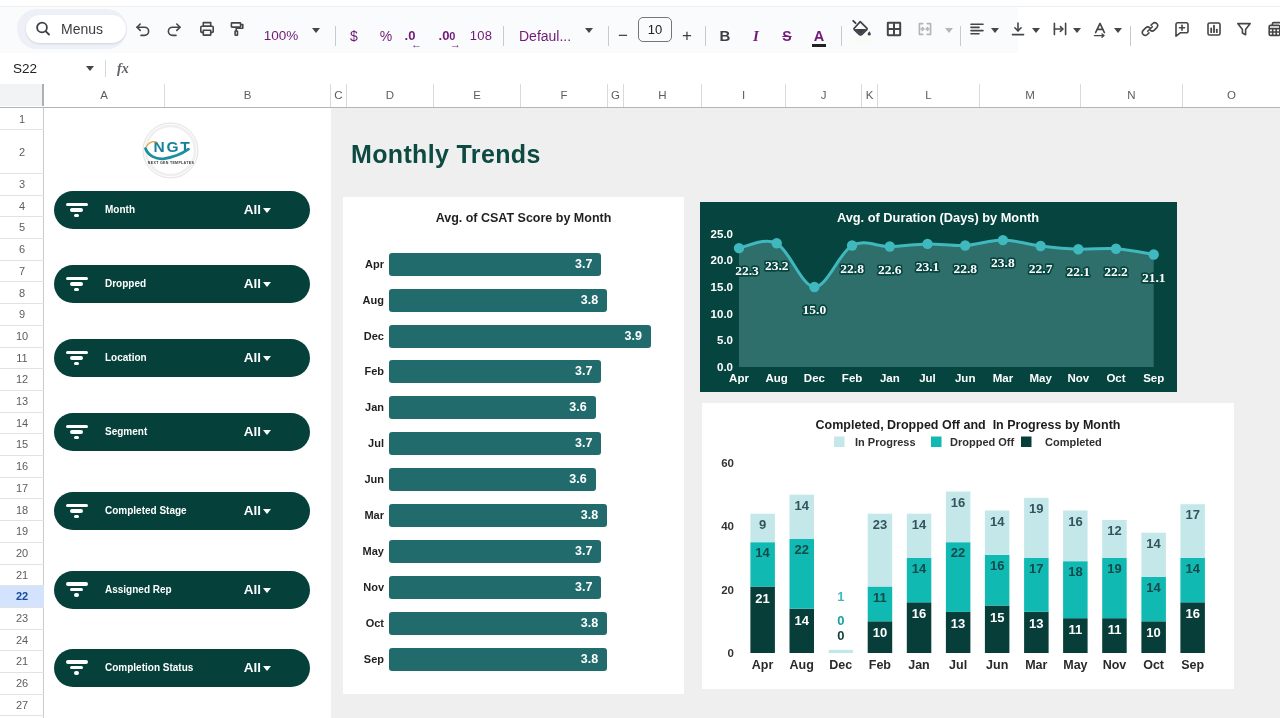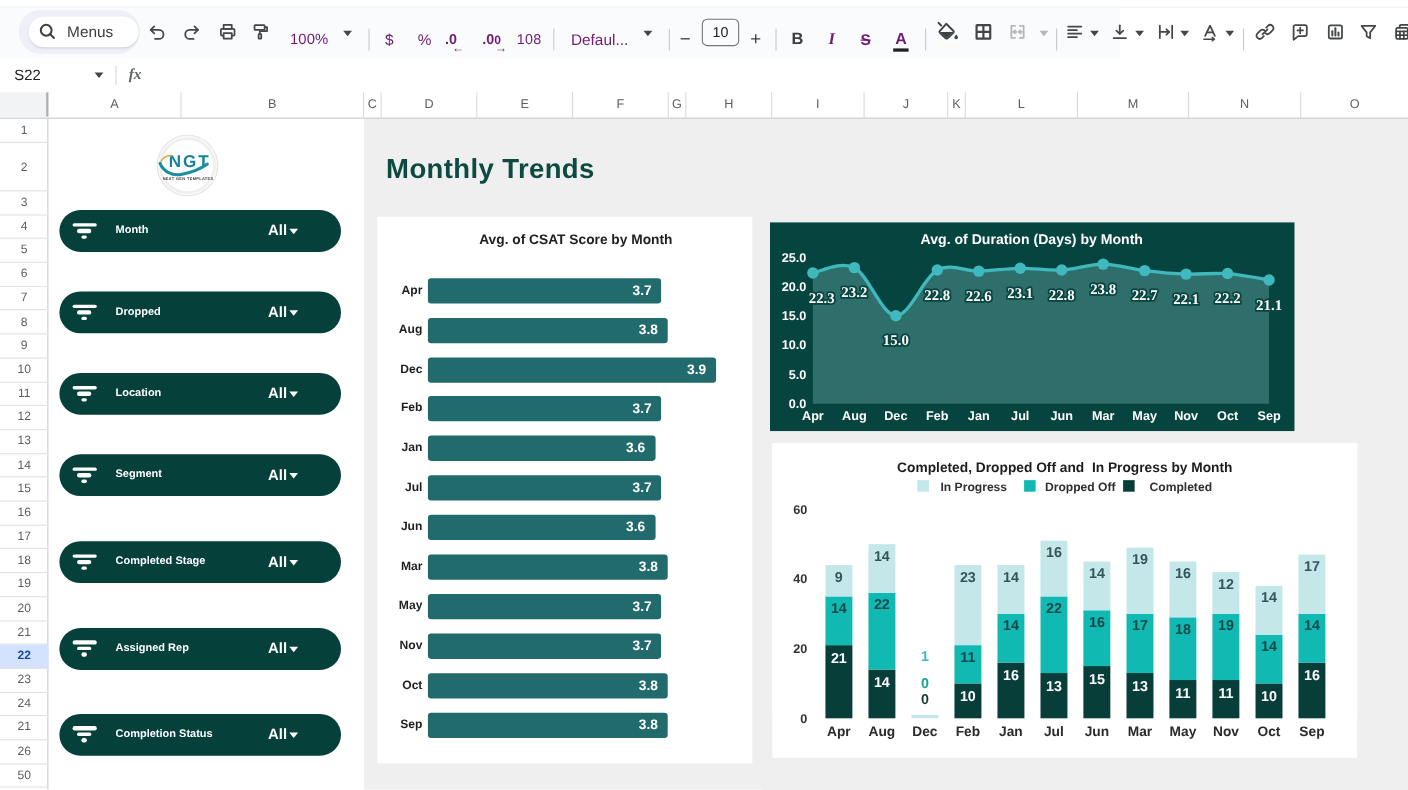--- a/index.html
+++ b/index.html
@@ -195,21 +195,21 @@
 <div class="rowh" style="top:369.8px;height:21.7px;line-height:21.7px">17</div>
 <div class="rowh" style="top:391.5px;height:21.7px;line-height:21.7px">18</div>
 <div class="rowh" style="top:413.2px;height:21.7px;line-height:21.7px">19</div>
 <div class="rowh" style="top:434.9px;height:21.7px;line-height:21.7px">20</div>
 <div class="rowh" style="top:456.6px;height:21.7px;line-height:21.7px">21</div>
 <div class="rowh" style="top:478.3px;height:21.7px;line-height:21.7px;background:#d3e3fd;color:#16489c;font-weight:bold">22</div>
 <div class="rowh" style="top:500.0px;height:21.7px;line-height:21.7px">23</div>
 <div class="rowh" style="top:521.7px;height:21.7px;line-height:21.7px">24</div>
 <div class="rowh" style="top:543.4px;height:21.7px;line-height:21.7px">21</div>
 <div class="rowh" style="top:565.1px;height:21.7px;line-height:21.7px">26</div>
-<div class="rowh" style="top:586.8px;height:21.7px;line-height:21.7px">50</div>
+<div class="rowh" style="top:586.8px;height:21.7px;line-height:21.7px">27</div>
 </div>
 
   <div class="a" style="left:45px;top:0;width:286px;height:610px;background:#fff"></div>
   <div class="a" style="left:331px;top:0;width:949px;height:610px;background:#efefef"></div>
 
   <div class="a" style="left:351px;top:32px;font-size:25px;font-weight:bold;color:#0c4a42;letter-spacing:.35px">Monthly Trends</div>
 
   <div class="a" id="sidebar" style="left:0;top:0;width:331px;height:610px">
 <svg class="a" style="left:141px;top:14px" width="60" height="58" viewBox="0 0 60 58">
 <circle cx="29.5" cy="28.5" r="27.5" fill="#fbfafa" stroke="#e3e3e3" stroke-width="1"></circle>

